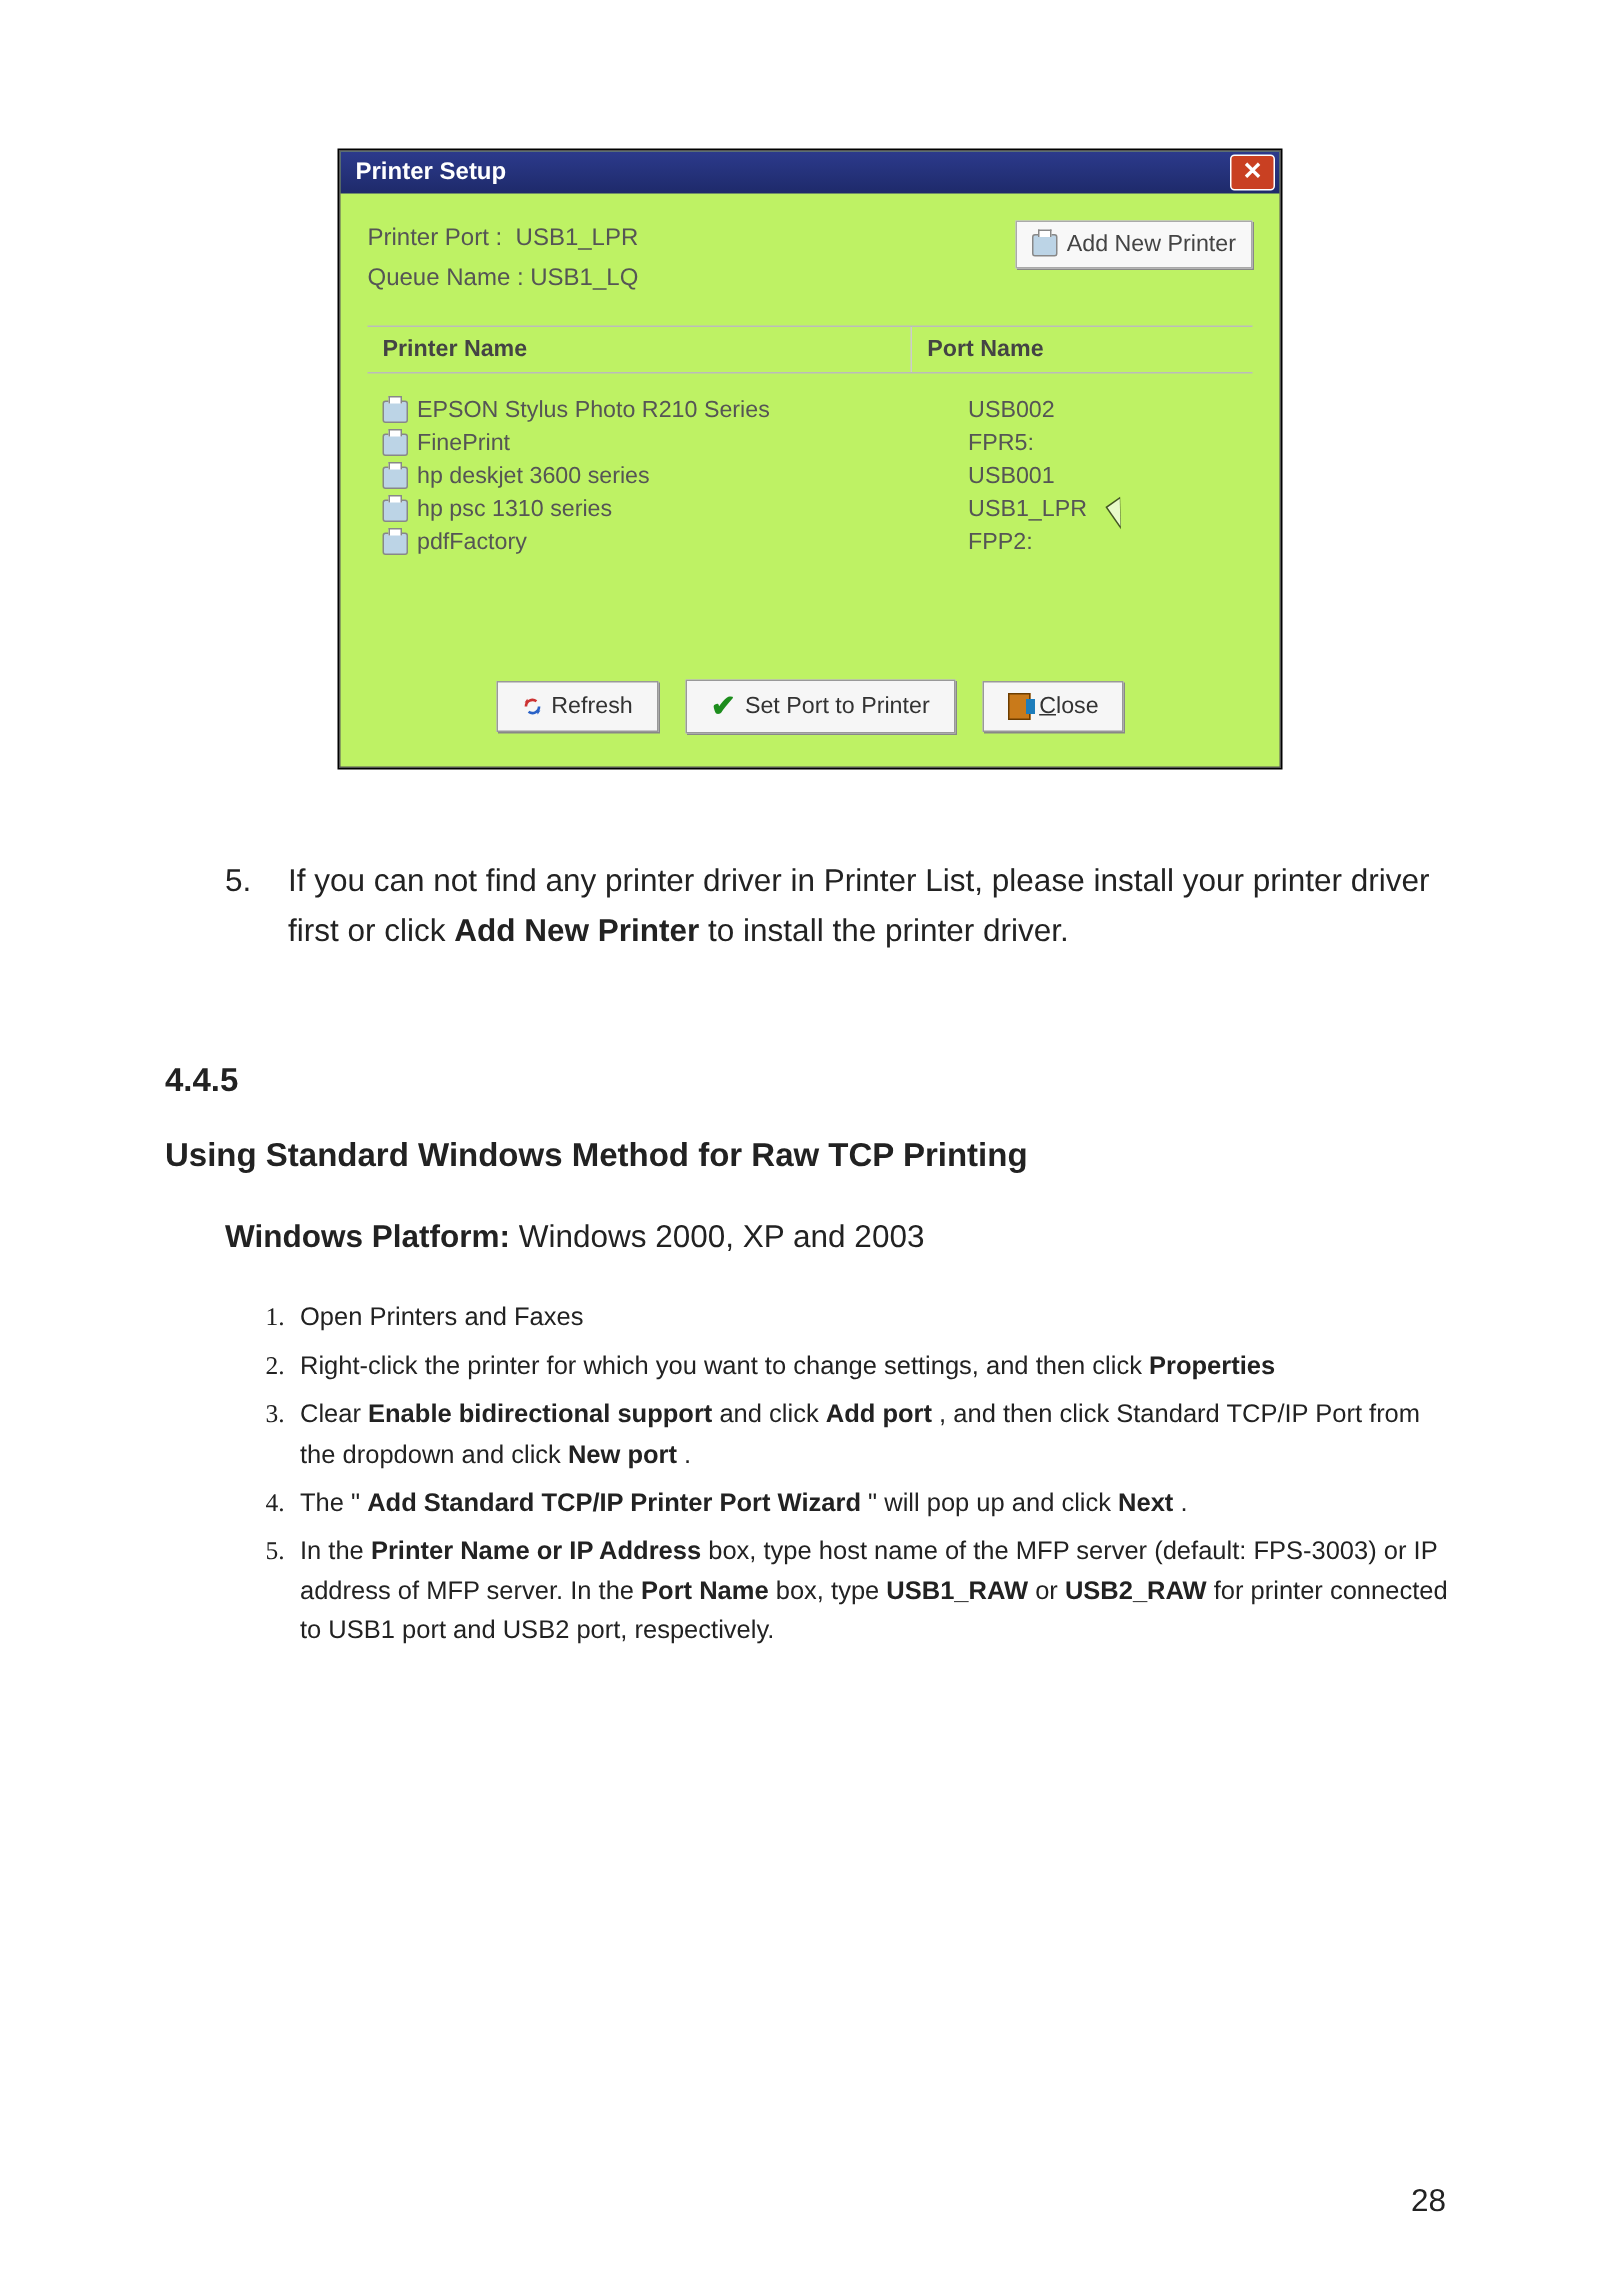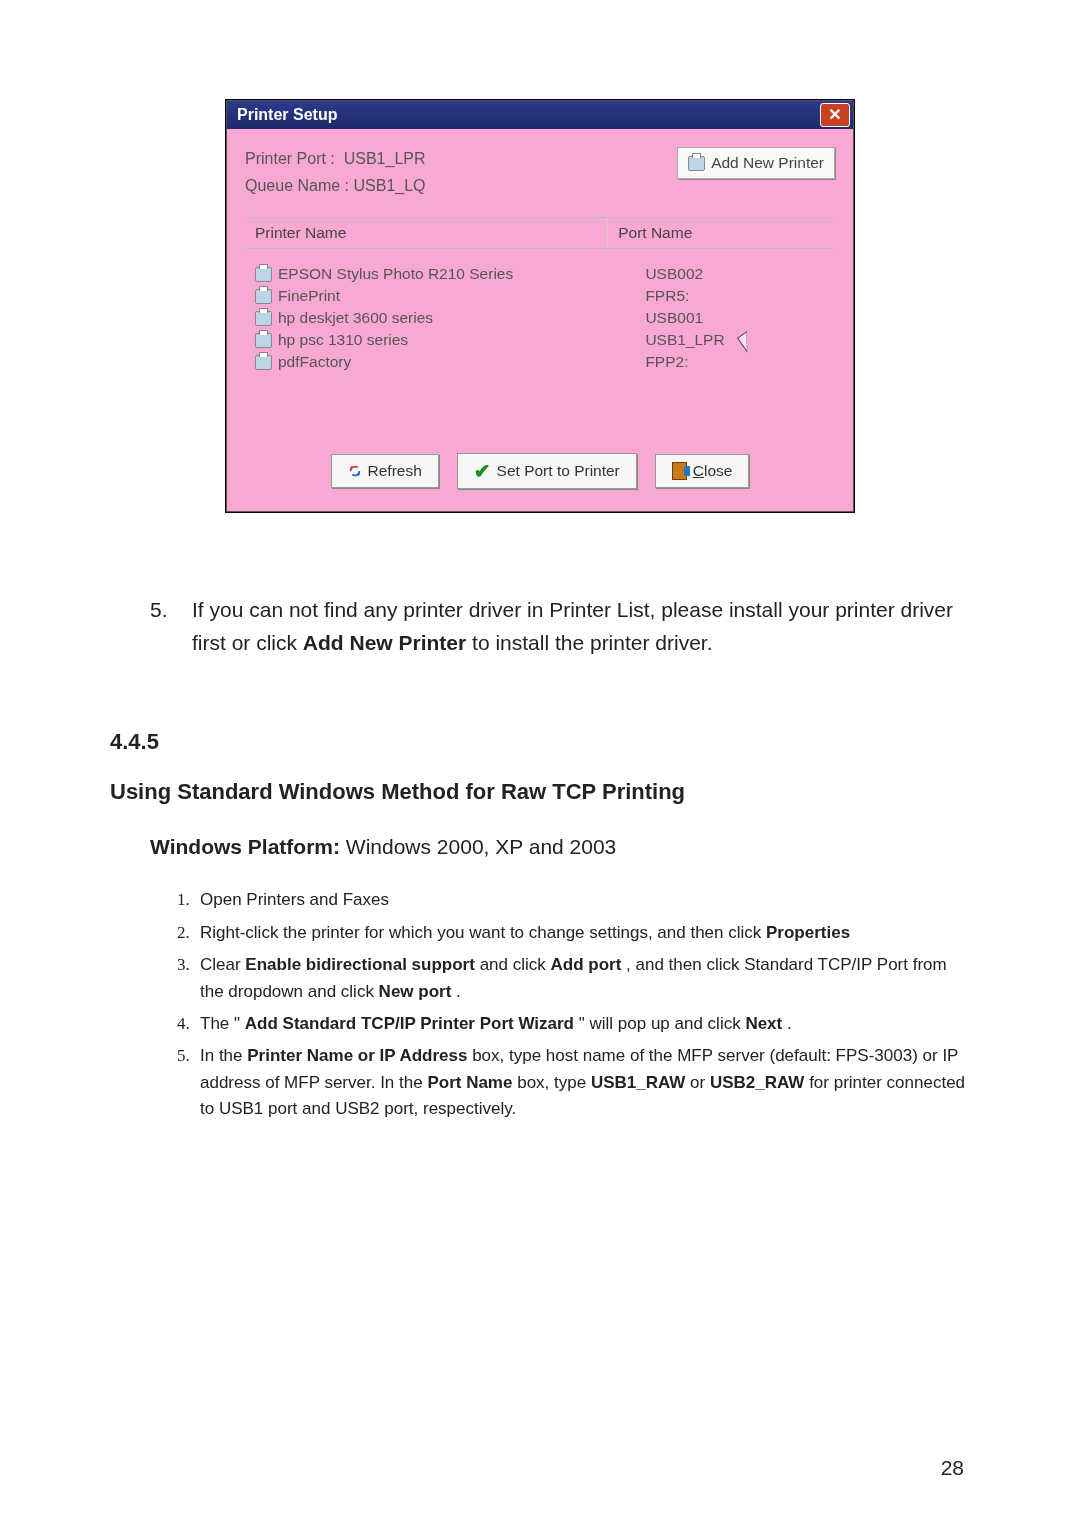--- a/index.html
+++ b/index.html
@@ -15,23 +15,23 @@
 
   .page {
     padding: 100px 110px 60px 110px;
     box-sizing: border-box;
     width: 1080px;
   }
 
   
   .dialog {
     width: 626px;
-    margin: 0 auto 82px auto;
+    margin: 0 auto 60px auto;
     border: 1px solid #555;
-    background: #f9a8d4;
+    background: #bef264;
     box-shadow: 0 0 0 1px #000;
   }
 
   .titlebar {
     display: flex;
     align-items: center;
     justify-content: space-between;
     background: #2b3a8a;
     background: linear-gradient(180deg, #2c3a8c 0%, #1e2a6a 100%);
     padding: 0 0 0 10px;
@@ -91,20 +91,21 @@
     cursor: pointer;
     margin-top: 2px;
   }
 
   .printer-table {
     border-top: 1px solid #bbb;
   }
   .pt-header {
     display: flex;
     border-bottom: 1px solid #bbb;
+    font-weight: bold;
   }
   .pt-header .col {
     padding: 6px 10px;
     font-size: 15.5px;
     color: #444;
     border-right: 1px solid #ccc;
   }
   .pt-header .col:last-child { border-right: none; }
   .col-name { flex: 0 0 58%; }
   .col-port { flex: 0 0 42%; }

